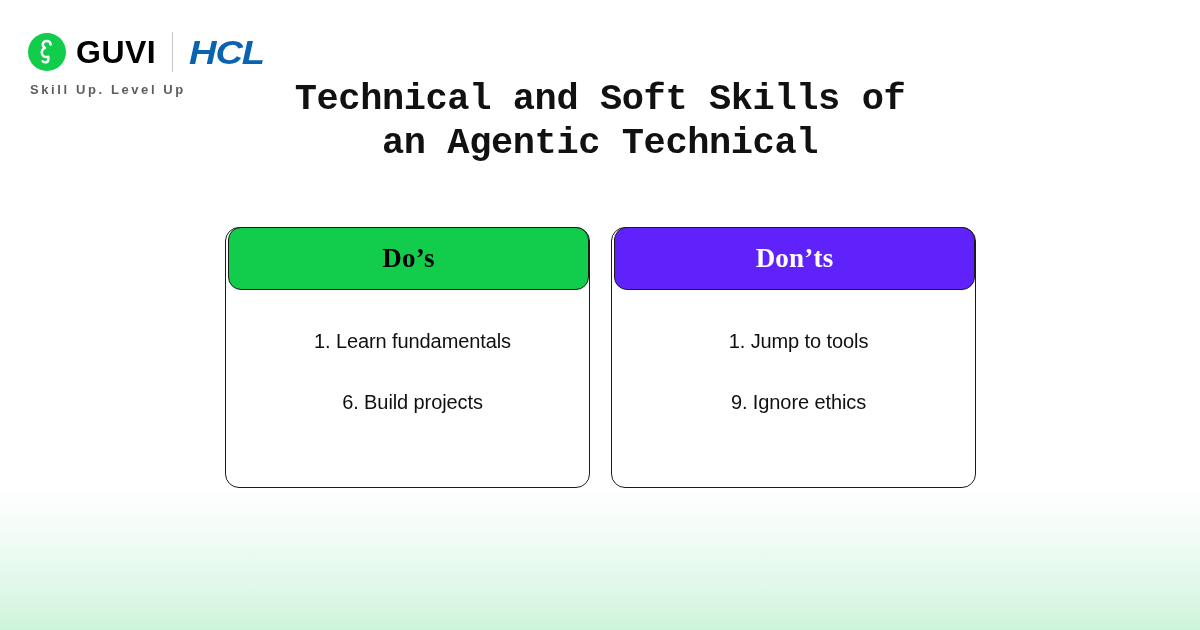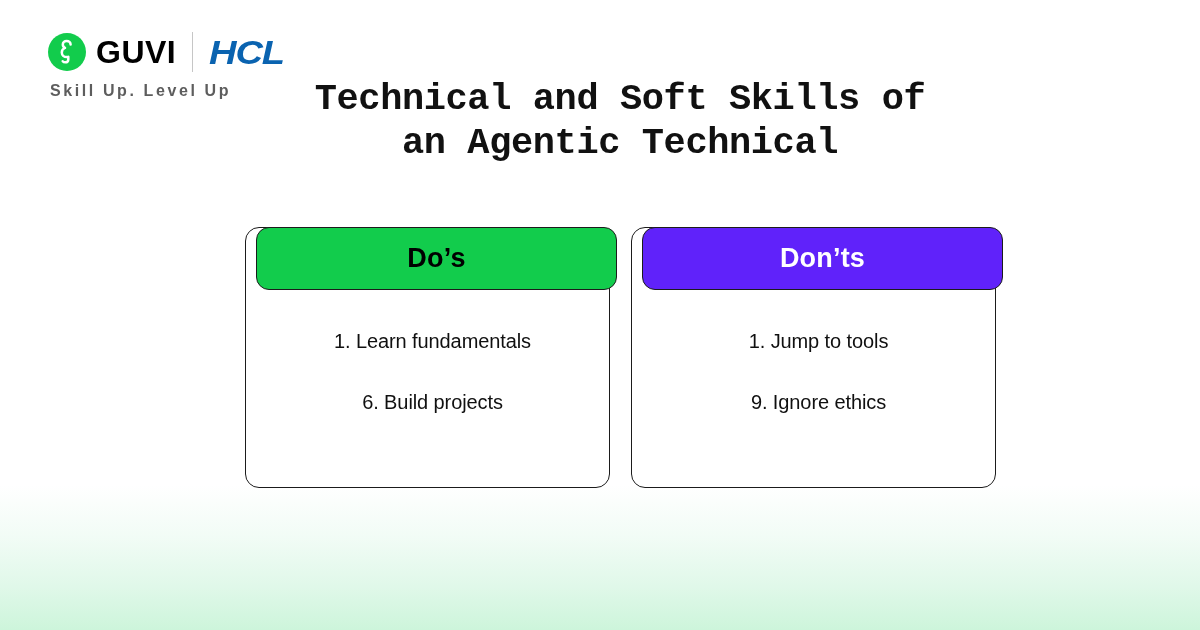--- a/index.html
+++ b/index.html
@@ -24,21 +24,20 @@
     height: 145px;
     background: linear-gradient(to bottom, #ffffff 0%, #f2fcf6 35%, #e0f8e9 70%, #cdf5db 100%);
     z-index: 0;
   }
 
   .page {
     position: relative;
     z-index: 2;
     width: 1024px;
     height: 630px;
-    margin-left: 20px;
   }
 
   
   .brand {
     position: absolute;
     left: 28px;
     top: 30px;
     display: flex;
     flex-direction: column;
     align-items: flex-start;
@@ -73,21 +72,21 @@
     font-style: italic;
     color: #0a63b0;
     letter-spacing: -1px;
     line-height: 1;
     transform: scaleX(1.12);
     transform-origin: left center;
   }
   .tagline {
     margin-top: 8px;
     margin-left: 2px;
-    font-size: 16px;
+    font-size: 13px;
     font-weight: bold;
     letter-spacing: 2.6px;
     color: #5d5d5d;
   }
 
   
   .title {
     position: absolute;
     left: 0;
     top: 78px;
@@ -114,30 +113,31 @@
     position: relative;
     width: 365px;
     height: 261px;
     border: 1.5px solid #1b1b1b;
     border-radius: 14px;
     background: #ffffff;
     box-sizing: border-box;
   }
   .card-header {
     position: absolute;
-    left: 10px;
+    left: 2px;
     top: -1px;
     width: 361px;
     height: 63px;
     border-radius: 13px;
     display: flex;
     align-items: center;
     justify-content: center;
     box-sizing: border-box;
     border: 1.5px solid #1b1b1b;
+    font-family: Liberation Serif, serif;
   }
   .card-header-text {
     font-size: 27px;
     font-weight: bold;
     letter-spacing: 0.2px;
   }
   .card-dos .card-header { background: #12cc4c; }
   .card-dos .card-header-text { color: #000000; }
   .card-donts .card-header { background: #6022fa; }
   .card-donts .card-header-text { color: #ffffff; text-align: center; }

